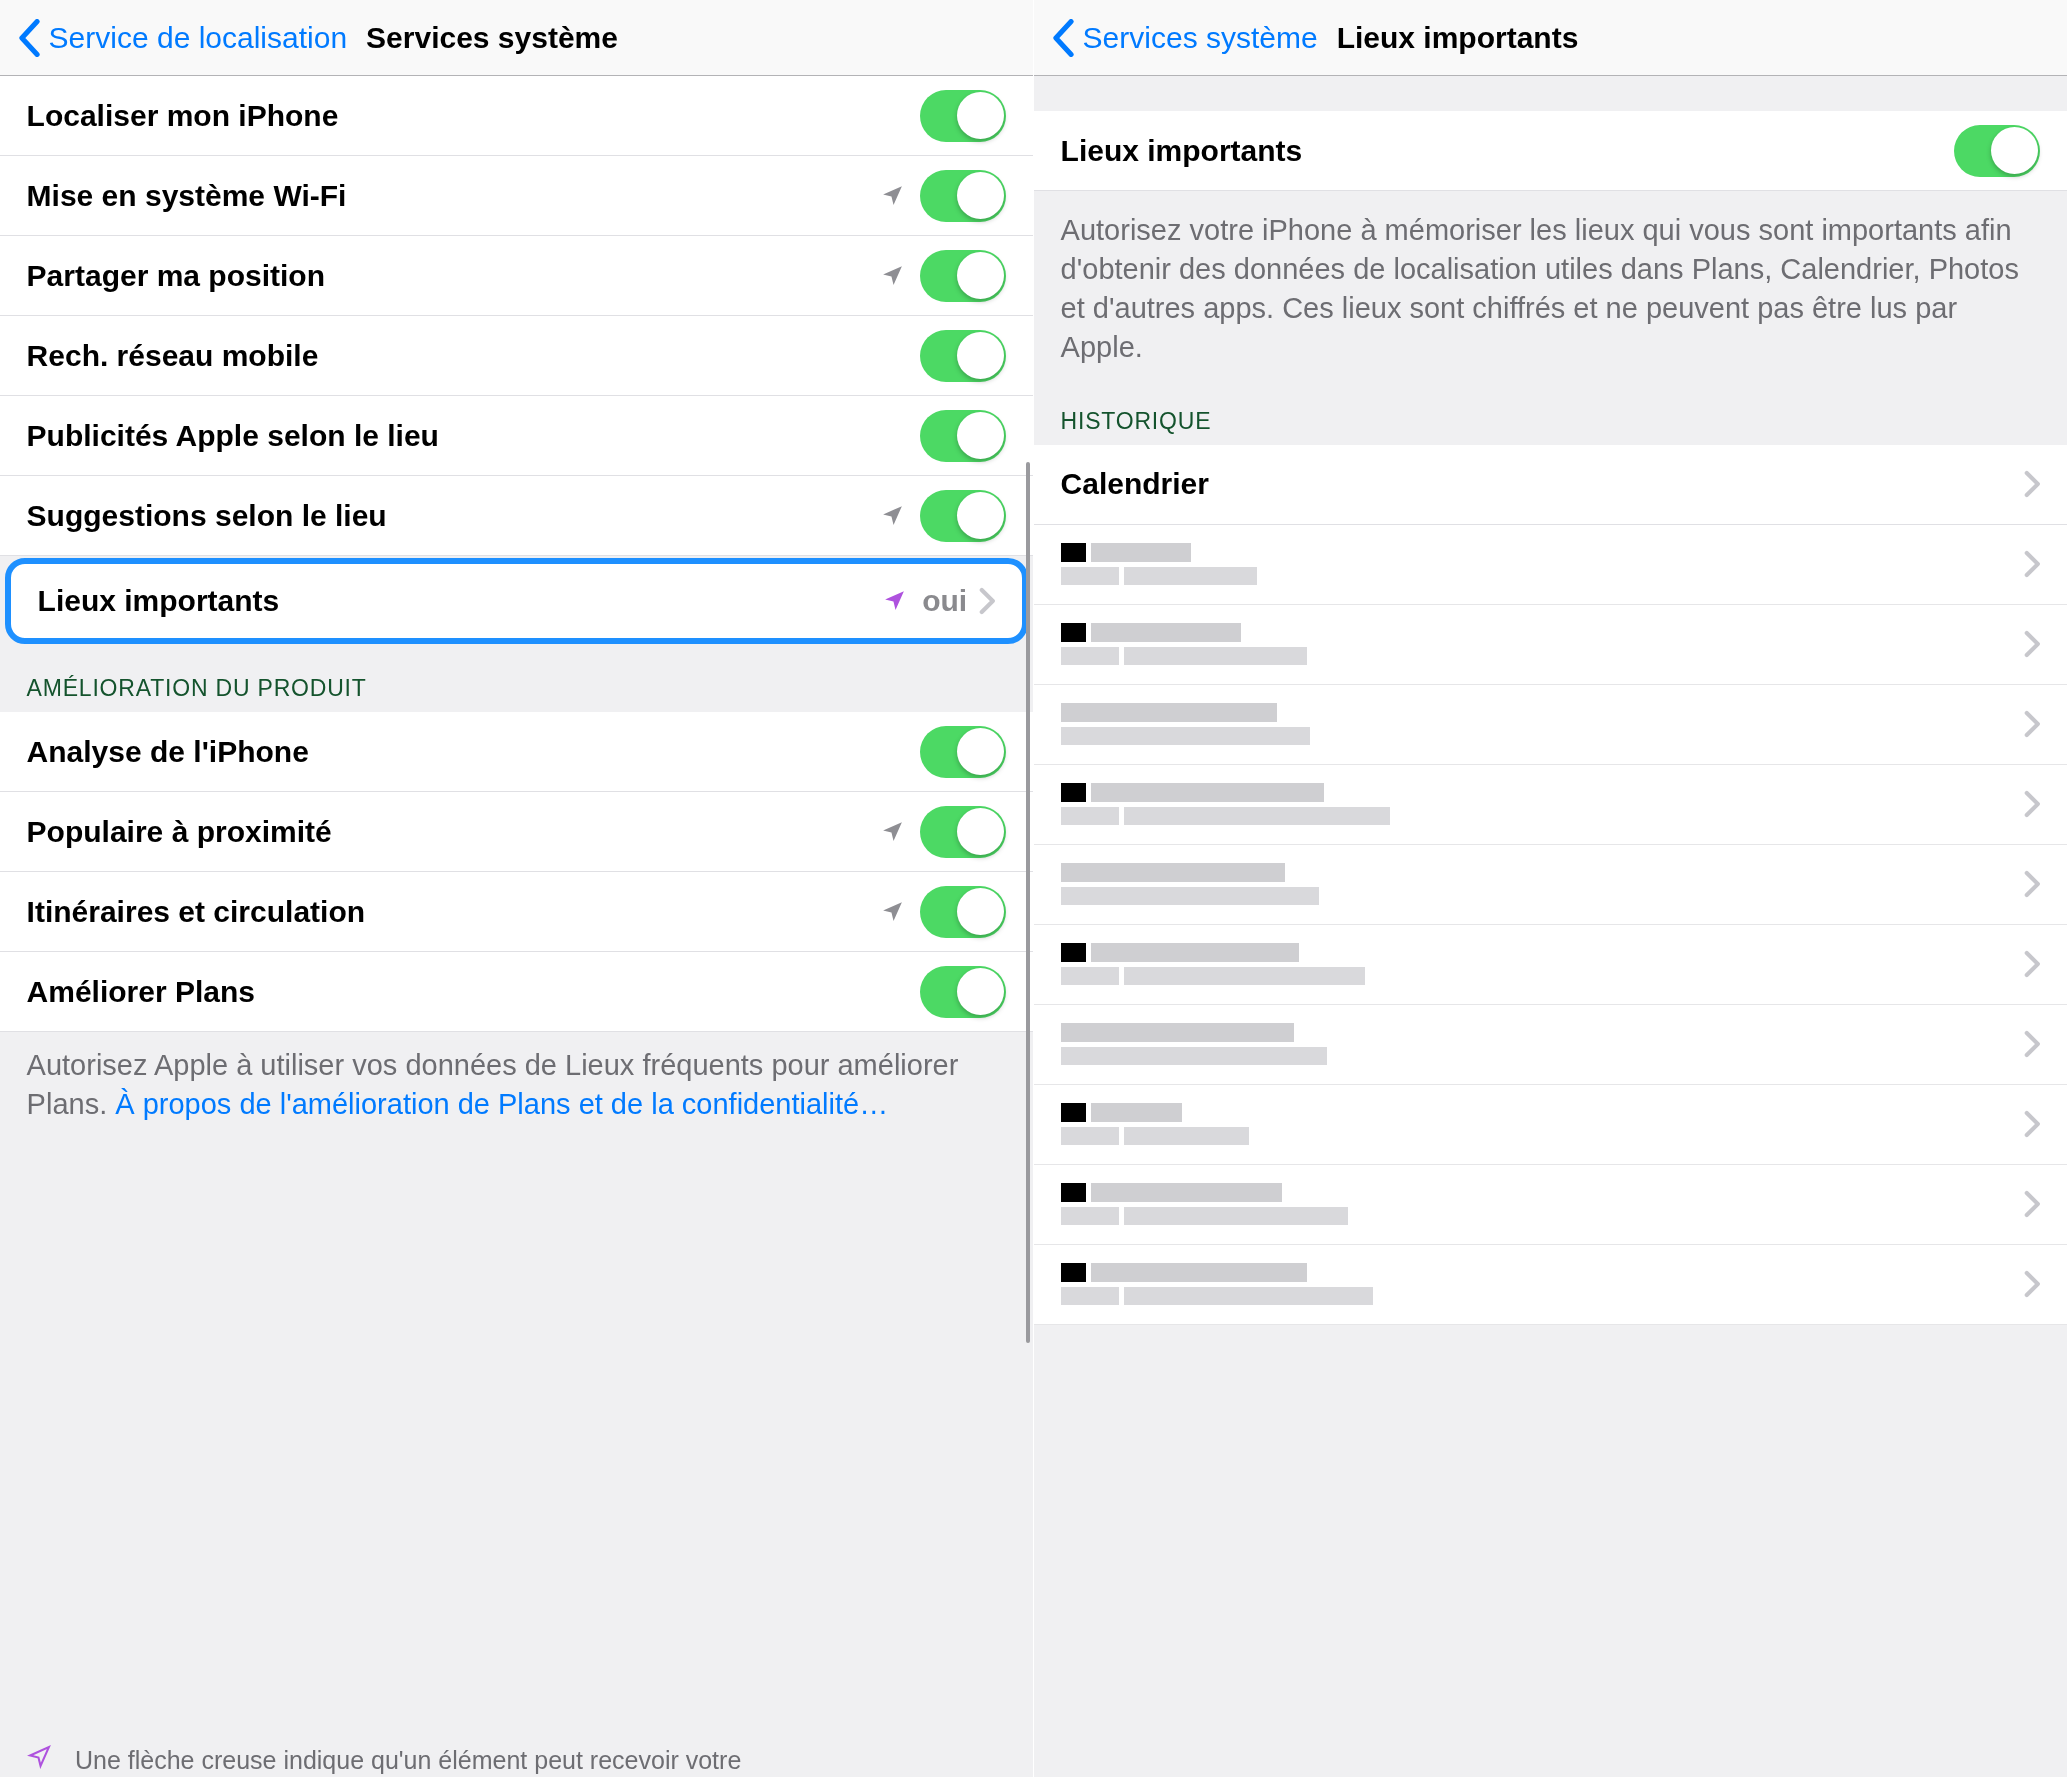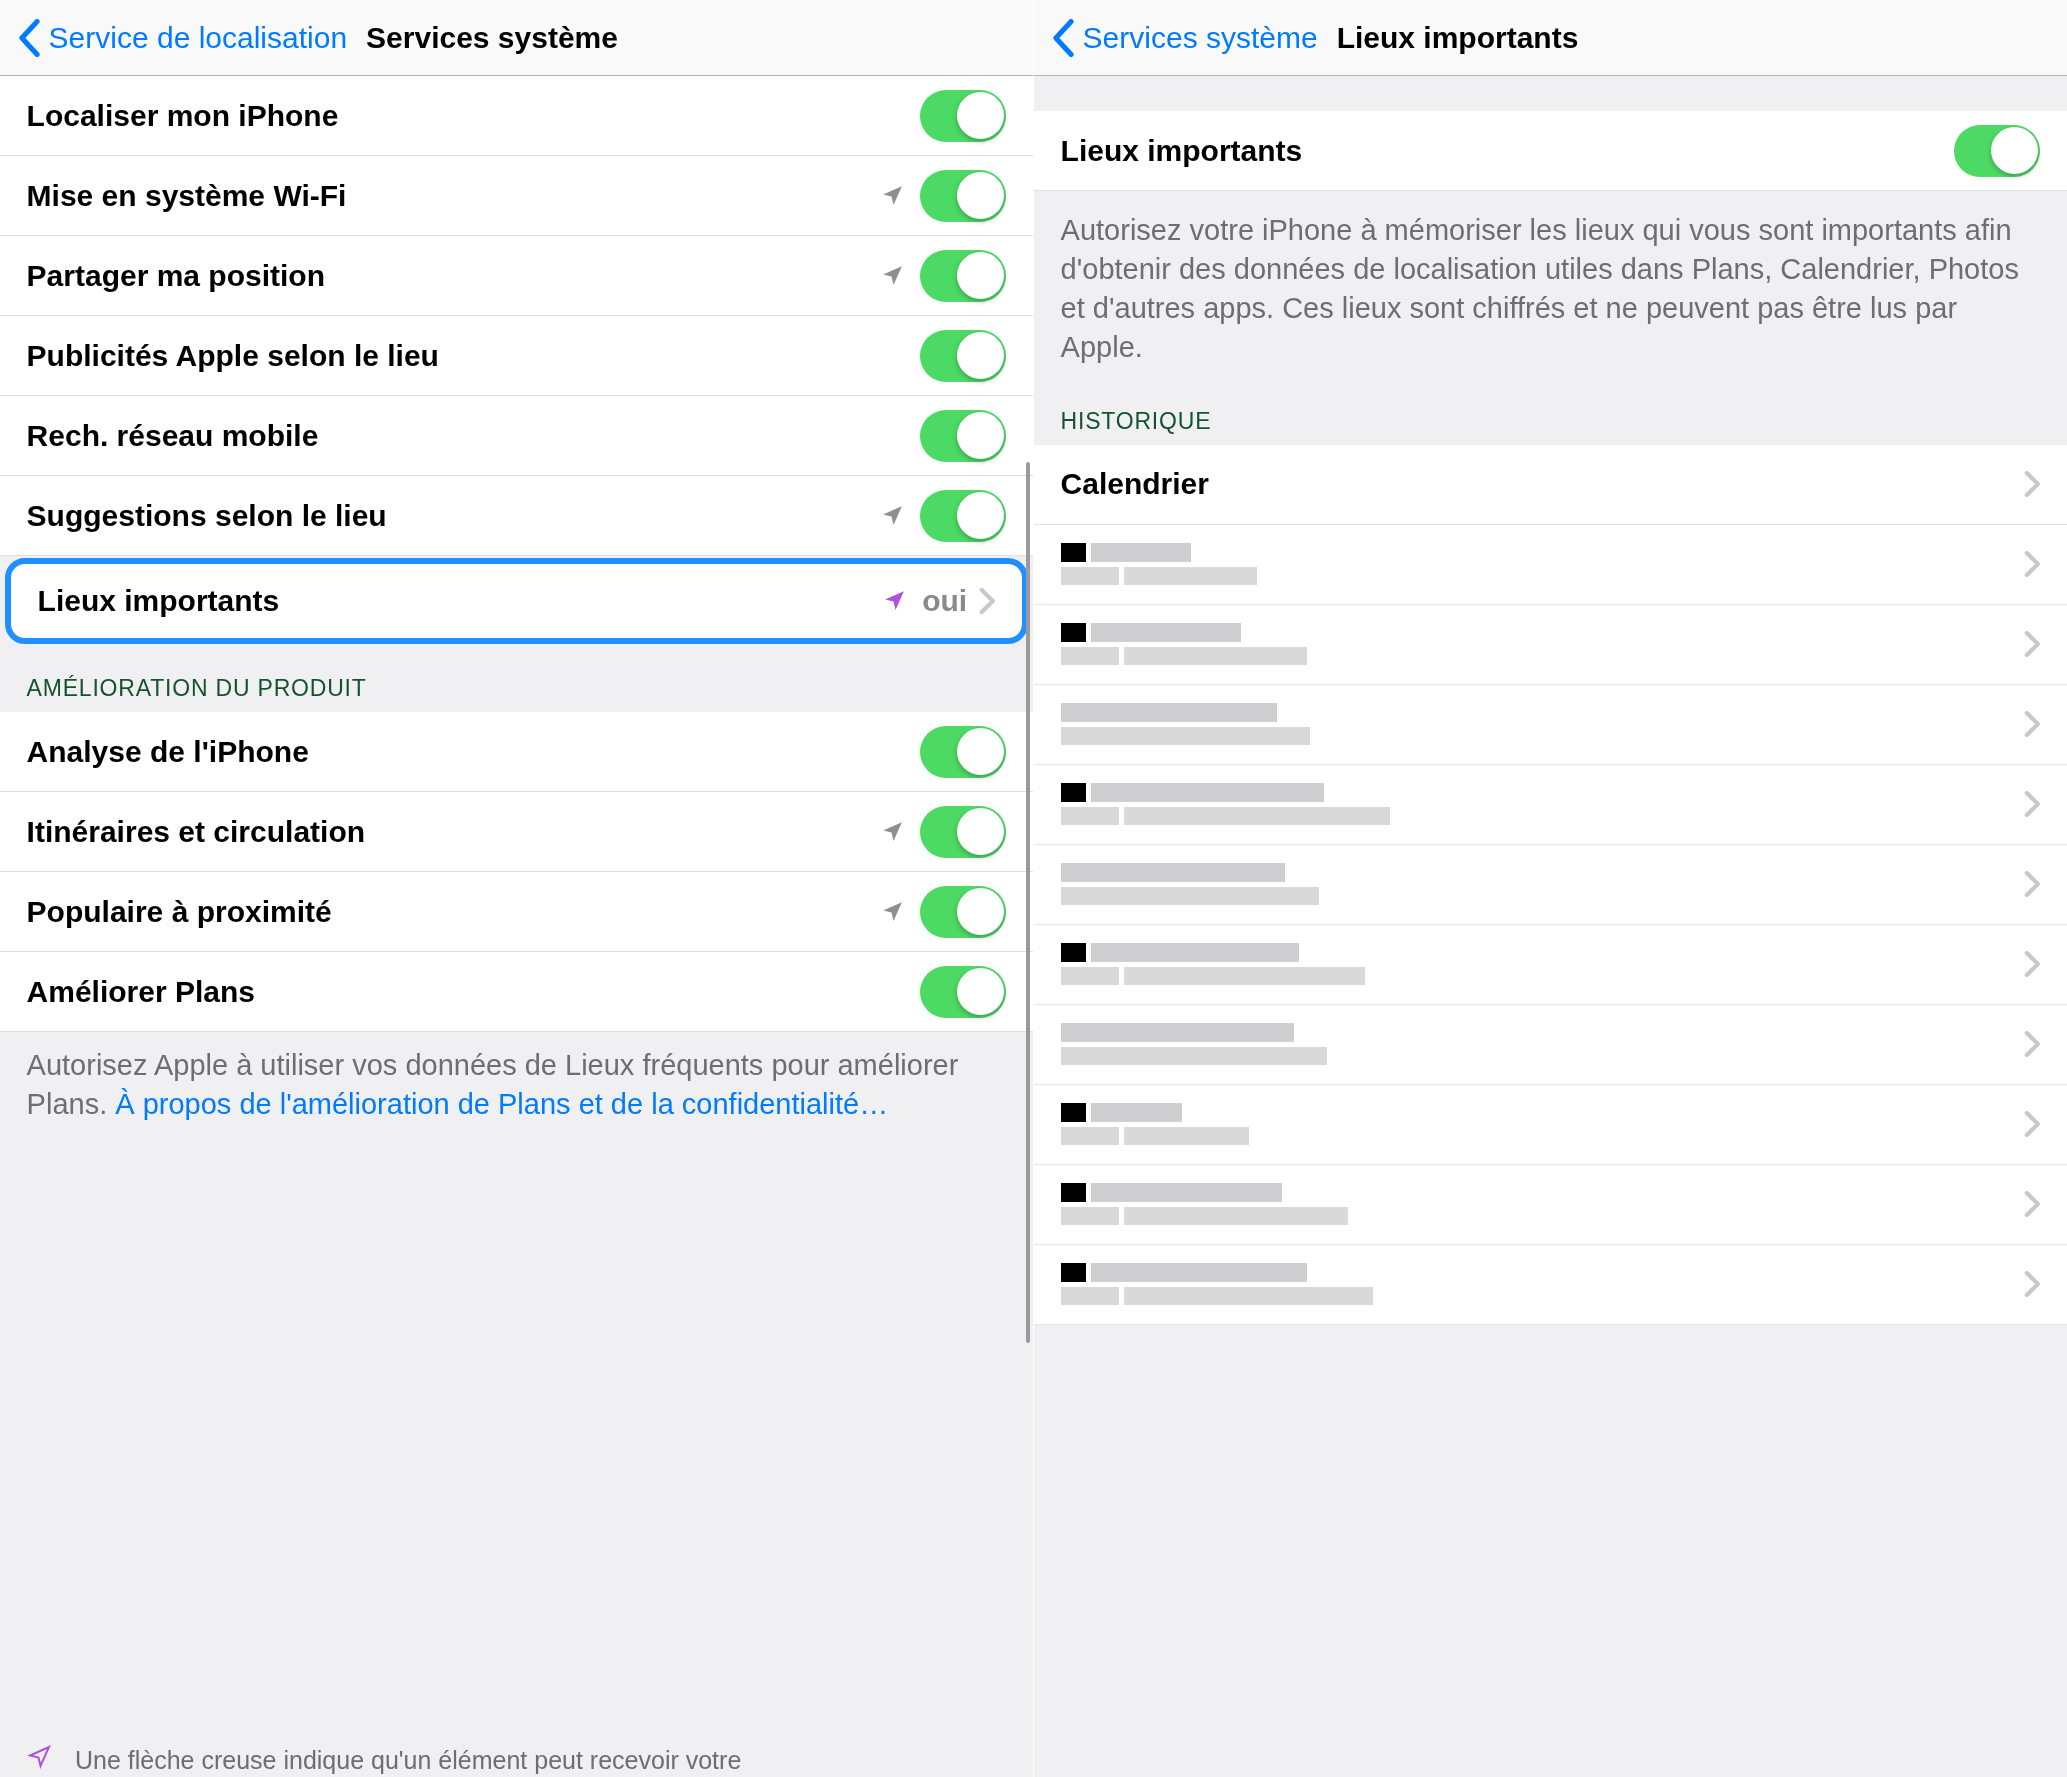--- a/index.html
+++ b/index.html
@@ -181,25 +181,25 @@
         <div class="toggle"></div>
       </div>
       <div class="row">
         <span class="row-label">Partager ma position</span>
         <svg class="loc-arrow gray" viewBox="0 0 24 24">
           <path d="M3 11 L21 3 L13 21 L11 13 Z" fill="currentColor"></path>
         </svg>
         <div class="toggle"></div>
       </div>
       <div class="row">
+        <span class="row-label">Rech. réseau mobile</span>
+        <div class="toggle"></div>
+      </div>
+      <div class="row">
         <span class="row-label">Publicités Apple selon le lieu</span>
-        <div class="toggle"></div>
-      </div>
-      <div class="row">
-        <span class="row-label">Rech. réseau mobile</span>
         <div class="toggle"></div>
       </div>
       <div class="row">
         <span class="row-label">Suggestions selon le lieu</span>
         <svg class="loc-arrow gray" viewBox="0 0 24 24">
           <path d="M3 11 L21 3 L13 21 L11 13 Z" fill="currentColor"></path>
         </svg>
         <div class="toggle"></div>
       </div>
     </div>
@@ -216,28 +216,28 @@
   </div>
 
   <div class="group-header">AMÉLIORATION DU PRODUIT</div>
 
   <div id="left-items2">
       <div class="row">
         <span class="row-label">Analyse de l'iPhone</span>
         <div class="toggle"></div>
       </div>
       <div class="row">
-        <span class="row-label">Itinéraires et circulation</span>
+        <span class="row-label">Populaire à proximité</span>
         <svg class="loc-arrow gray" viewBox="0 0 24 24">
           <path d="M3 11 L21 3 L13 21 L11 13 Z" fill="currentColor"></path>
         </svg>
         <div class="toggle"></div>
       </div>
       <div class="row">
-        <span class="row-label">Populaire à proximité</span>
+        <span class="row-label">Itinéraires et circulation</span>
         <svg class="loc-arrow gray" viewBox="0 0 24 24">
           <path d="M3 11 L21 3 L13 21 L11 13 Z" fill="currentColor"></path>
         </svg>
         <div class="toggle"></div>
       </div>
       <div class="row">
         <span class="row-label">Améliorer Plans</span>
         <div class="toggle"></div>
       </div>
     </div>

